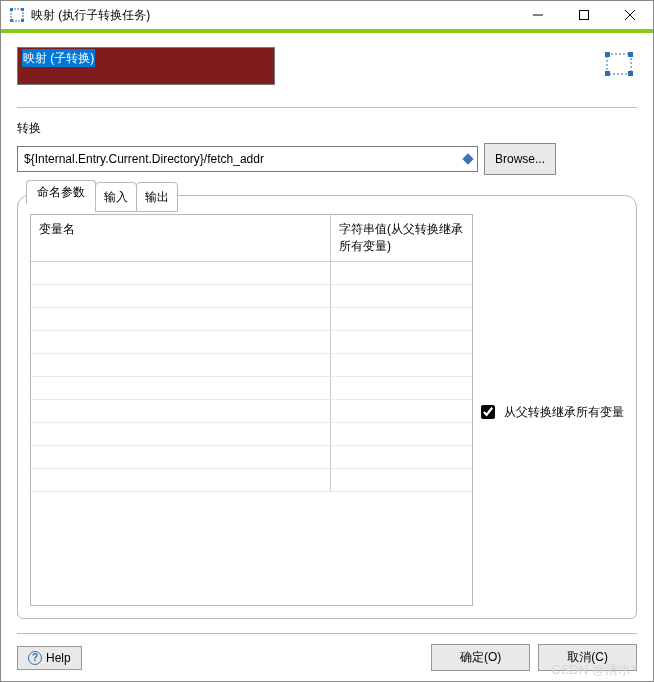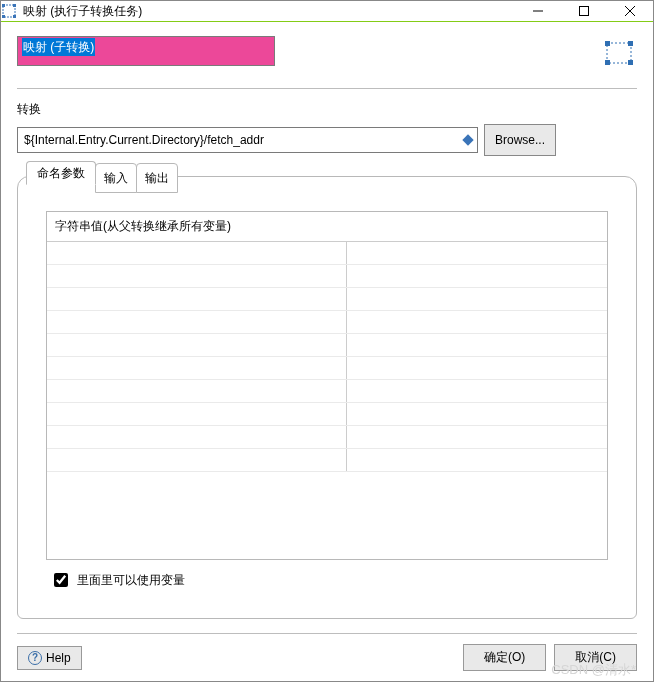--- a/index.html
+++ b/index.html
@@ -1,45 +1,45 @@
 <!DOCTYPE html>
 <html><head>
 <meta charset="utf-8">
 <style>
   * { box-sizing: border-box; }
   html, body { margin:0; padding:0; font-family: "Microsoft YaHei", "Segoe UI", Tahoma, sans-serif; font-size:12px; color:#000; background:#fff; }
   .window { width:654px; height:682px; border:1px solid #888; background:#fff; display:flex; flex-direction:column; position:relative; }
 
   
-  .titlebar { height:21px; display:flex; align-items:center; border-bottom:1px solid #84cc16; }
+  .titlebar { height:32px; display:flex; align-items:center; padding-left:8px; border-bottom:4px solid #84cc16; }
   .title-icon { width:16px; height:16px; margin-right:6px; display:flex; align-items:center; justify-content:center; }
   .title-text { flex:1; }
   .win-btns { display:flex; }
   .win-btn { width:46px; height:31px; display:flex; align-items:center; justify-content:center; }
 
   
   .body { flex:1; padding:14px 16px 10px 16px; display:flex; flex-direction:column; position:relative; }
 
   .step-row { position:relative; margin-bottom:4px; }
   .step-label { display:block; margin-bottom:4px; }
-  .step-input { width:258px; height:30px; border:1px solid #7a7a7a; padding:1px 4px; background:#ec4899; font:inherit; }
+  .step-input { width:258px; height:38px; border:1px solid #7a7a7a; padding:1px 4px; background:#7f1d1d; font:inherit; }
   .step-input .sel { background:#0078d7; color:#fff; display:inline-block; padding:0 1px; height:18px; line-height:18px; }
   .step-icon { position:absolute; right:0; top:0; width:36px; height:34px; display:flex; align-items:center; justify-content:center; }
 
   .hr { border:none; border-top:1px solid #bdbdbd; margin:18px 0 12px 0; }
 
   .trans-label { display:block; margin-bottom:6px; }
   .trans-row { display:flex; align-items:center; gap:6px; margin-bottom:12px; }
   .trans-input-wrap { position:relative; width:461px; }
   .trans-input { width:100%; height:26px; border:1px solid #7a7a7a; padding:2px 20px 2px 6px; font:inherit; }
   .trans-diamond { position:absolute; right:3px; top:50%; transform:translateY(-50%); width:14px; height:14px; display:flex; align-items:center; justify-content:center; }
   .browse-btn { height:32px; padding:2px 10px; border:1px solid #888; background:#e9e9e9; font:inherit; cursor:pointer; }
 
   
-  .tabpanel { flex:1; border:1px solid #b8b8b8; border-top-left-radius:12px; border-top-right-radius:12px; border-bottom-left-radius:6px; border-bottom-right-radius:6px; position:relative; margin-top:8px; display:flex; flex-direction:column; padding:28px; }
+  .tabpanel { flex:1; border:1px solid #b8b8b8; border-top-left-radius:12px; border-top-right-radius:12px; border-bottom-left-radius:6px; border-bottom-right-radius:6px; position:relative; margin-top:8px; display:flex; padding:12px; }
   .tabs { position:absolute; top:-14px; left:8px; display:flex; }
   .tab { border:1px solid #b8b8b8; background:#fff; padding:2px 8px; font:inherit; border-top-left-radius:4px; border-top-right-radius:4px; margin-right:-1px; position:relative; cursor:pointer; height:30px; line-height:16px; }
   .tab.active { border-bottom:1px solid #fff; z-index:2; padding:3px 10px; top:-2px; height:24px; }
   .tab.inactive { background:#fff; z-index:1; }
 
   .grid { flex:1; border:1px solid #b8b8b8; margin-top:6px; display:flex; flex-direction:column; overflow:hidden; }
   .grid-header { display:flex; border-bottom:1px solid #ccc; background:#fff; }
   .gh-cell { padding:6px 8px; border-right:1px solid #ccc; font-size:12px; }
   .gh-a { width:300px; }
   .gh-b { flex:1; border-right:none; }
@@ -51,21 +51,21 @@
 
   .inherit-row { display:flex; align-items:center; margin-top:10px; gap:6px; padding-left:4px; }
   .chk { width:14px; height:14px; accent-color:#000; }
 
   .hr2 { border:none; border-top:1px solid #bdbdbd; margin:14px 0 10px 0; }
 
   .footer { display:flex; align-items:center; }
   .help-btn { display:flex; align-items:center; gap:4px; padding:4px 10px; border:1px solid #999; background:#e9e9e9; font:inherit; cursor:pointer; }
   .help-q { width:14px; height:14px; border:1px solid #3a6ea8; border-radius:50%; color:#3a6ea8; font-size:10px; line-height:12px; text-align:center; font-weight:bold; }
   .footer-spacer { flex:1; }
-  .dlg-btn { padding:4px 20px; border:1px solid #999; background:#e9e9e9; font:inherit; cursor:pointer; margin-left:8px; }
+  .dlg-btn { padding:4px 28px; border:1px solid #999; background:#e9e9e9; font:inherit; cursor:pointer; margin-left:8px; }
 
   .watermark { position:absolute; right:17px; bottom:2px; font-size:13px; color:#d6d6d6; pointer-events:none; }
 </style>
 </head>
 <body>
 
 <div class="window">
 
   <div class="titlebar">
     <span class="title-icon">
@@ -130,20 +130,21 @@
 
     <div class="tabpanel">
       <div class="tabs">
         <button class="tab active">命名参数</button>
         <button class="tab inactive">输入</button>
         <button class="tab inactive">输出</button>
       </div>
 
       <div class="grid">
         <div class="grid-header">
+          <div class="gh-cell gh-a">变量名</div>
           <div class="gh-cell gh-b">字符串值(从父转换继承所有变量)</div>
         </div>
         <div class="grid-body">
           <div class="grid-row">
               <div class="gc-a"></div>
               <div class="gc-b"></div>
             </div>
           <div class="grid-row">
               <div class="gc-a"></div>
               <div class="gc-b"></div>
@@ -179,21 +180,21 @@
           <div class="grid-row">
               <div class="gc-a"></div>
               <div class="gc-b"></div>
             </div>
           <div class="grid-fill"></div>
         </div>
       </div>
 
       <label class="inherit-row">
         <input type="checkbox" class="chk" checked="" style="">
-        <span>里面里可以使用变量</span>
+        <span>从父转换继承所有变量</span>
       </label>
     </div>
 
     <hr class="hr2">
 
     <div class="footer">
       <button class="help-btn">
         <span class="help-q">?</span>
         <span>Help</span>
       </button>

